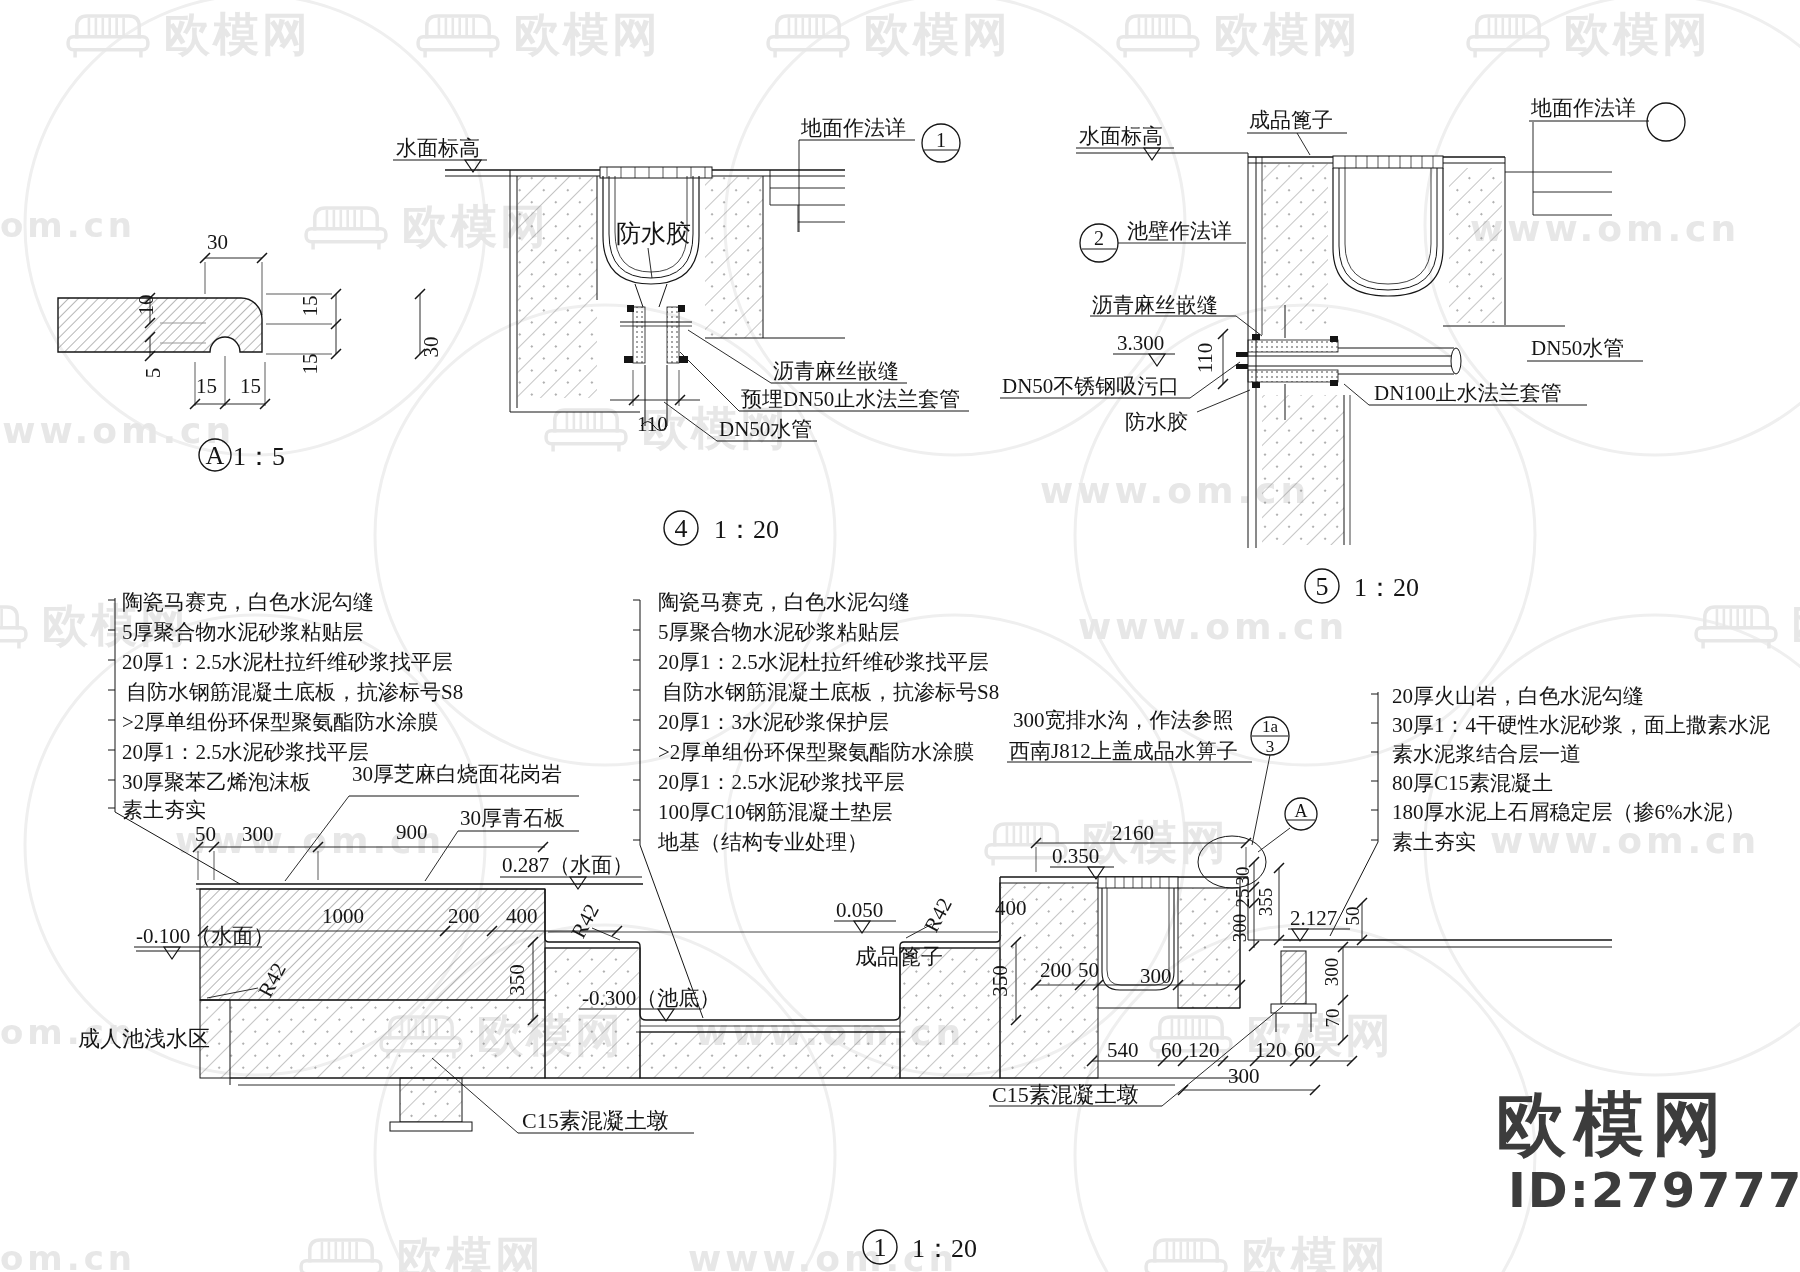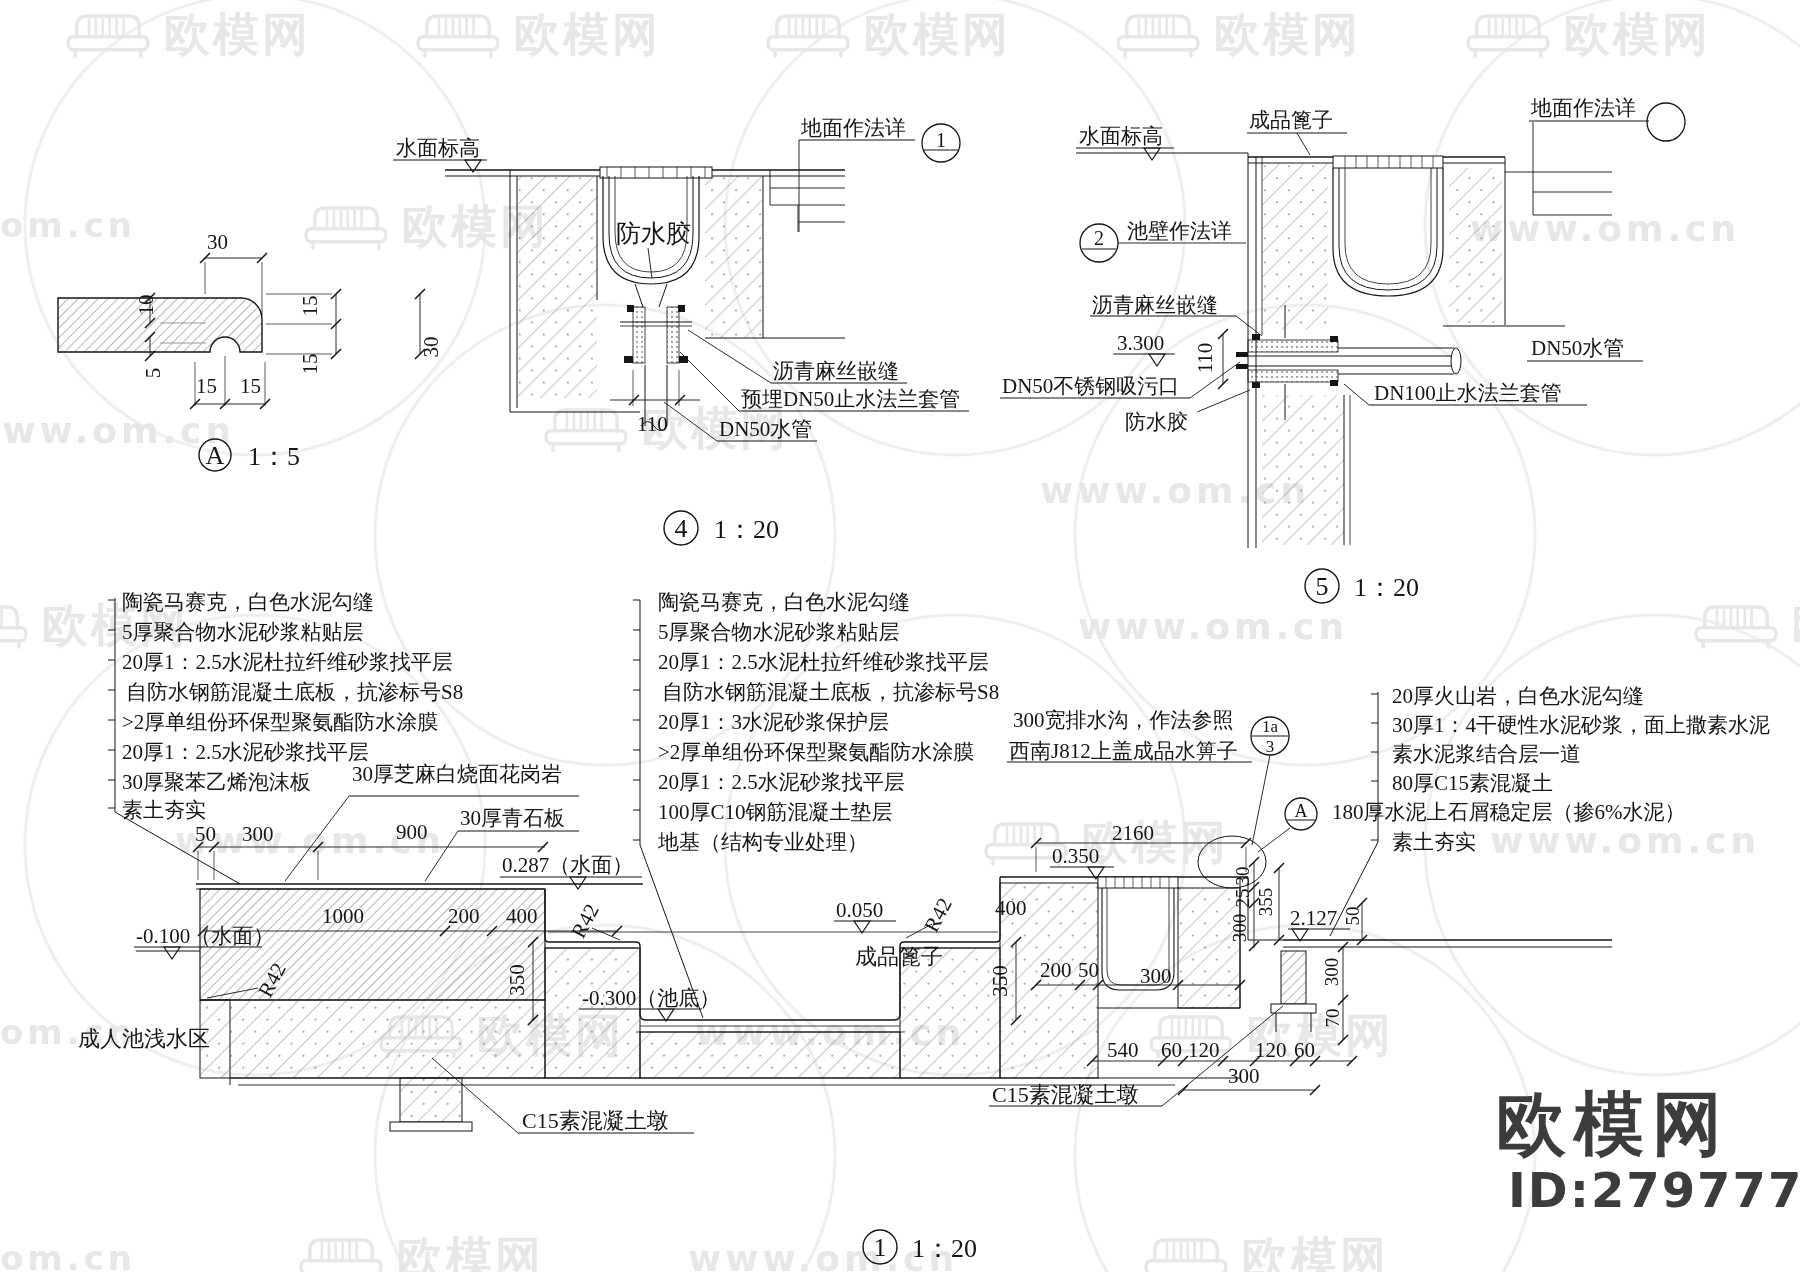--- a/index.html
+++ b/index.html
@@ -493,21 +493,21 @@
 
 <div class="t" style="left:207px;top:230px">30</div>
 <div class="t r" style="left:146px;top:305px">10</div>
 <div class="t r" style="left:153px;top:373px">5</div>
 <div class="t" style="left:196px;top:374px">15</div>
 <div class="t" style="left:240px;top:374px">15</div>
 <div class="t r" style="left:310px;top:306px">15</div>
 <div class="t r" style="left:310px;top:364px">15</div>
 <div class="t r" style="left:431px;top:347px">30</div>
 <div class="t c big" style="left:215px;top:456px">A</div>
-<div class="t big" style="left:248px;top:442px">1：5</div>
+<div class="t big" style="left:233px;top:442px">1：5</div>
 
 <div class="t" style="left:396px;top:136px">水面标高</div>
 <div class="t" style="left:616px;top:220px;font-size:25px">防水胶</div>
 <div class="t" style="left:801px;top:116px">地面作法详</div>
 <div class="t c" style="left:941px;top:140px;font-size:20px">1</div>
 <div class="t" style="left:773px;top:359px">沥青麻丝嵌缝</div>
 <div class="t" style="left:741px;top:387px">预埋DN50止水法兰套管</div>
 <div class="t" style="left:719px;top:417px">DN50水管</div>
 <div class="t" style="left:637px;top:412px">110</div>
 <div class="t c big" style="left:681px;top:529px">4</div>
@@ -544,21 +544,21 @@
 <div class="t" style="left:658px;top:710px">20厚1：3水泥砂浆保护层</div>
 <div class="t" style="left:658px;top:740px">&gt;2厚单组份环保型聚氨酯防水涂膜</div>
 <div class="t" style="left:658px;top:770px">20厚1：2.5水泥砂浆找平层</div>
 <div class="t" style="left:658px;top:800px">100厚C10钢筋混凝土垫层</div>
 <div class="t" style="left:658px;top:830px">地基（结构专业处理）</div>
 
 <div class="t" style="left:1392px;top:684px">20厚火山岩，白色水泥勾缝</div>
 <div class="t" style="left:1392px;top:713px">30厚1：4干硬性水泥砂浆，面上撒素水泥</div>
 <div class="t" style="left:1392px;top:742px">素水泥浆结合层一道</div>
 <div class="t" style="left:1392px;top:771px">80厚C15素混凝土</div>
-<div class="t" style="left:1332px;top:800px">180厚水泥上石屑稳定层（掺6%水泥）</div>
+<div class="t" style="left:1392px;top:800px">180厚水泥上石屑稳定层（掺6%水泥）</div>
 <div class="t" style="left:1392px;top:830px">素土夯实</div>
 
 <div class="t" style="left:352px;top:762px">30厚芝麻白烧面花岗岩</div>
 <div class="t" style="left:460px;top:806px">30厚青石板</div>
 <div class="t" style="left:1013px;top:708px">300宽排水沟，作法参照</div>
 <div class="t" style="left:1009px;top:739px">西南J812上盖成品水箅子</div>
 <div class="t c" style="left:1270px;top:727px;font-size:17px">1a</div>
 <div class="t c" style="left:1270px;top:747px;font-size:17px">3</div>
 <div class="t c" style="left:1301px;top:811px;font-size:18px">A</div>
 <div class="t" style="left:78px;top:1026px;font-size:22px">成人池浅水区</div>

